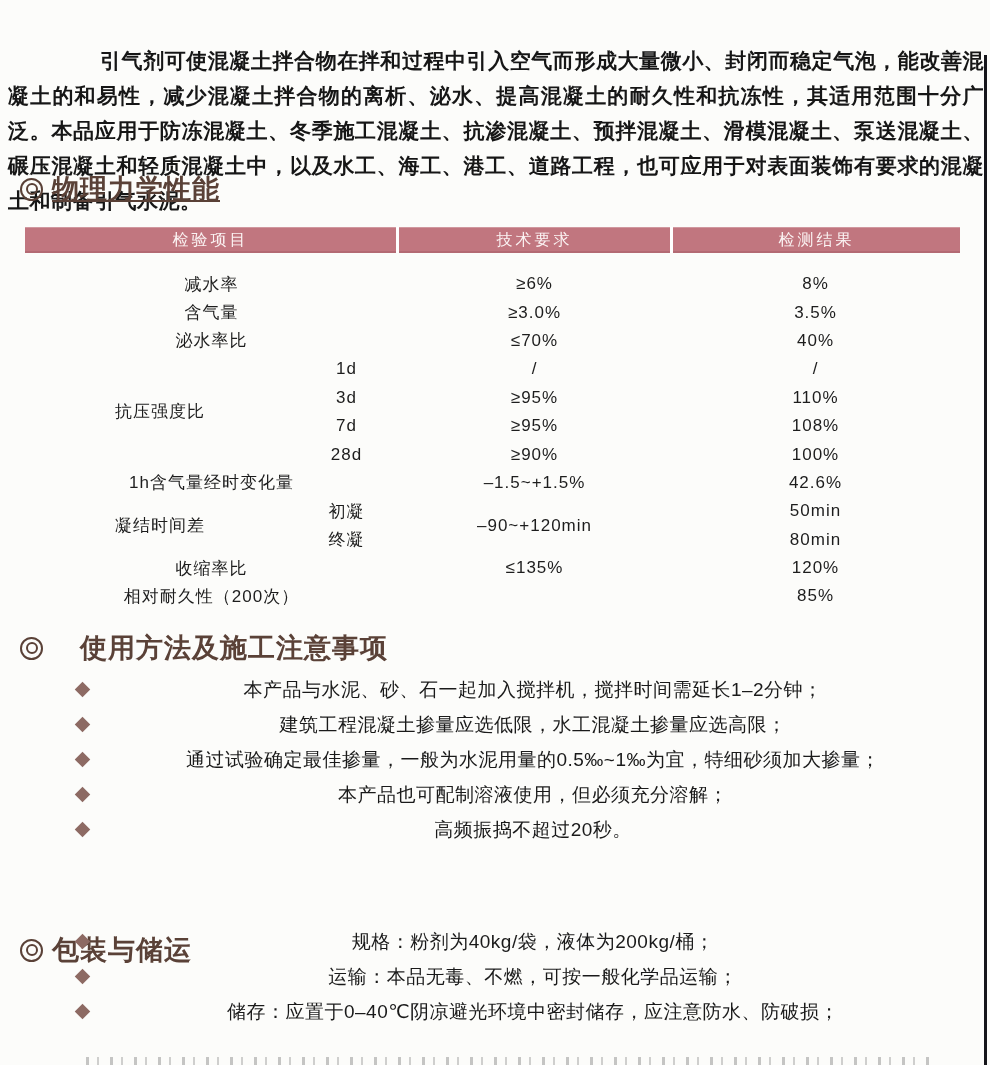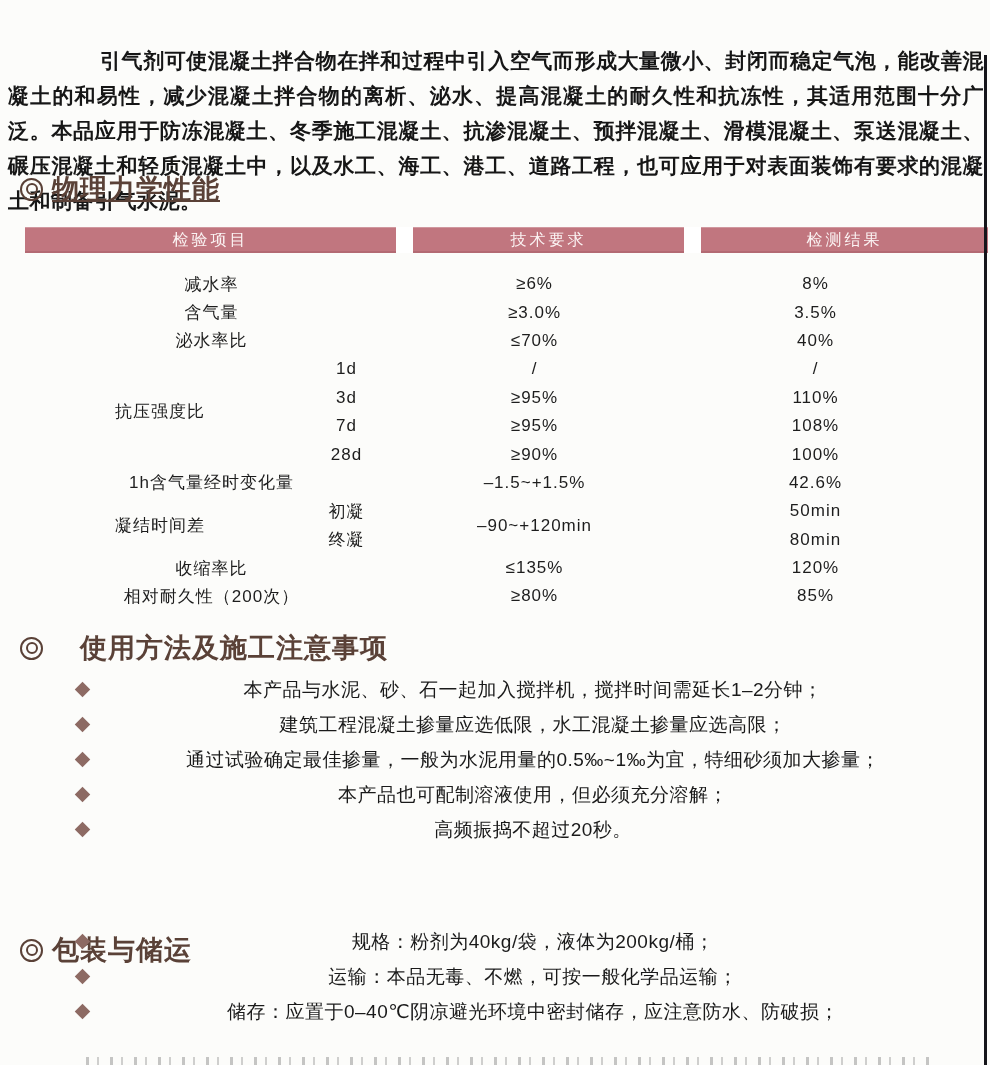--- a/index.html
+++ b/index.html
@@ -24,21 +24,21 @@
   .ring-icon{
     width:19px;height:19px;border:2.5px solid #5a4137;border-radius:50%;
     display:inline-flex;align-items:center;justify-content:center;flex:0 0 auto;
   }
   .ring-icon::after{
     content:"";width:8px;height:8px;border:2.5px solid #5a4137;border-radius:50%;
   }
   
   .perf-table{position:absolute;left:25px;top:227px;width:935px;}
   .tb-head{
-    display:grid;grid-template-columns:371px 271px 287px;gap:17px;
+    display:grid;grid-template-columns:371px 271px 287px;gap:3px;
     background:#fff;
   }
   .tb-head .hcell{
     background:#c1767f;color:#fbf3f3;height:26px;
     display:flex;align-items:center;justify-content:center;
     font-size:16px;letter-spacing:3px;
     border-bottom:2px solid #b2listen6a73;
     box-shadow:inset 0 -2px 0 rgba(140,70,80,.25), inset 0 1px 0 rgba(255,255,255,.25);
   }
   .tb-body{
@@ -120,21 +120,20 @@
     <div class="cell" style="grid-row:9/11;grid-column:3">–90~+120min</div>
     <div class="cell" style="grid-row:9;grid-column:4">50min</div>
     <div class="cell" style="grid-row:10;grid-column:2">终凝</div>
     <div class="cell" style="grid-row:10;grid-column:4">80min</div>
 
     <div class="cell" style="grid-row:11;grid-column:1/3">收缩率比</div>
     <div class="cell" style="grid-row:11;grid-column:3">≤135%</div>
     <div class="cell" style="grid-row:11;grid-column:4">120%</div>
 
     <div class="cell" style="grid-row:12;grid-column:1/3">相对耐久性（200次）</div>
-    <div class="cell" style="grid-row:12;grid-column:3">≥80%</div>
     <div class="cell" style="grid-row:12;grid-column:4">85%</div>
   </div>
 </div>
 
 <div class="section-heading" style="left:20px;top:630px;gap:37px;">
   <span class="ring-icon"></span>
   <span>使用方法及施工注意事项</span>
 </div>
 
 <ul class="bullet-list" style="left:76px;top:672px;width:880px;">

